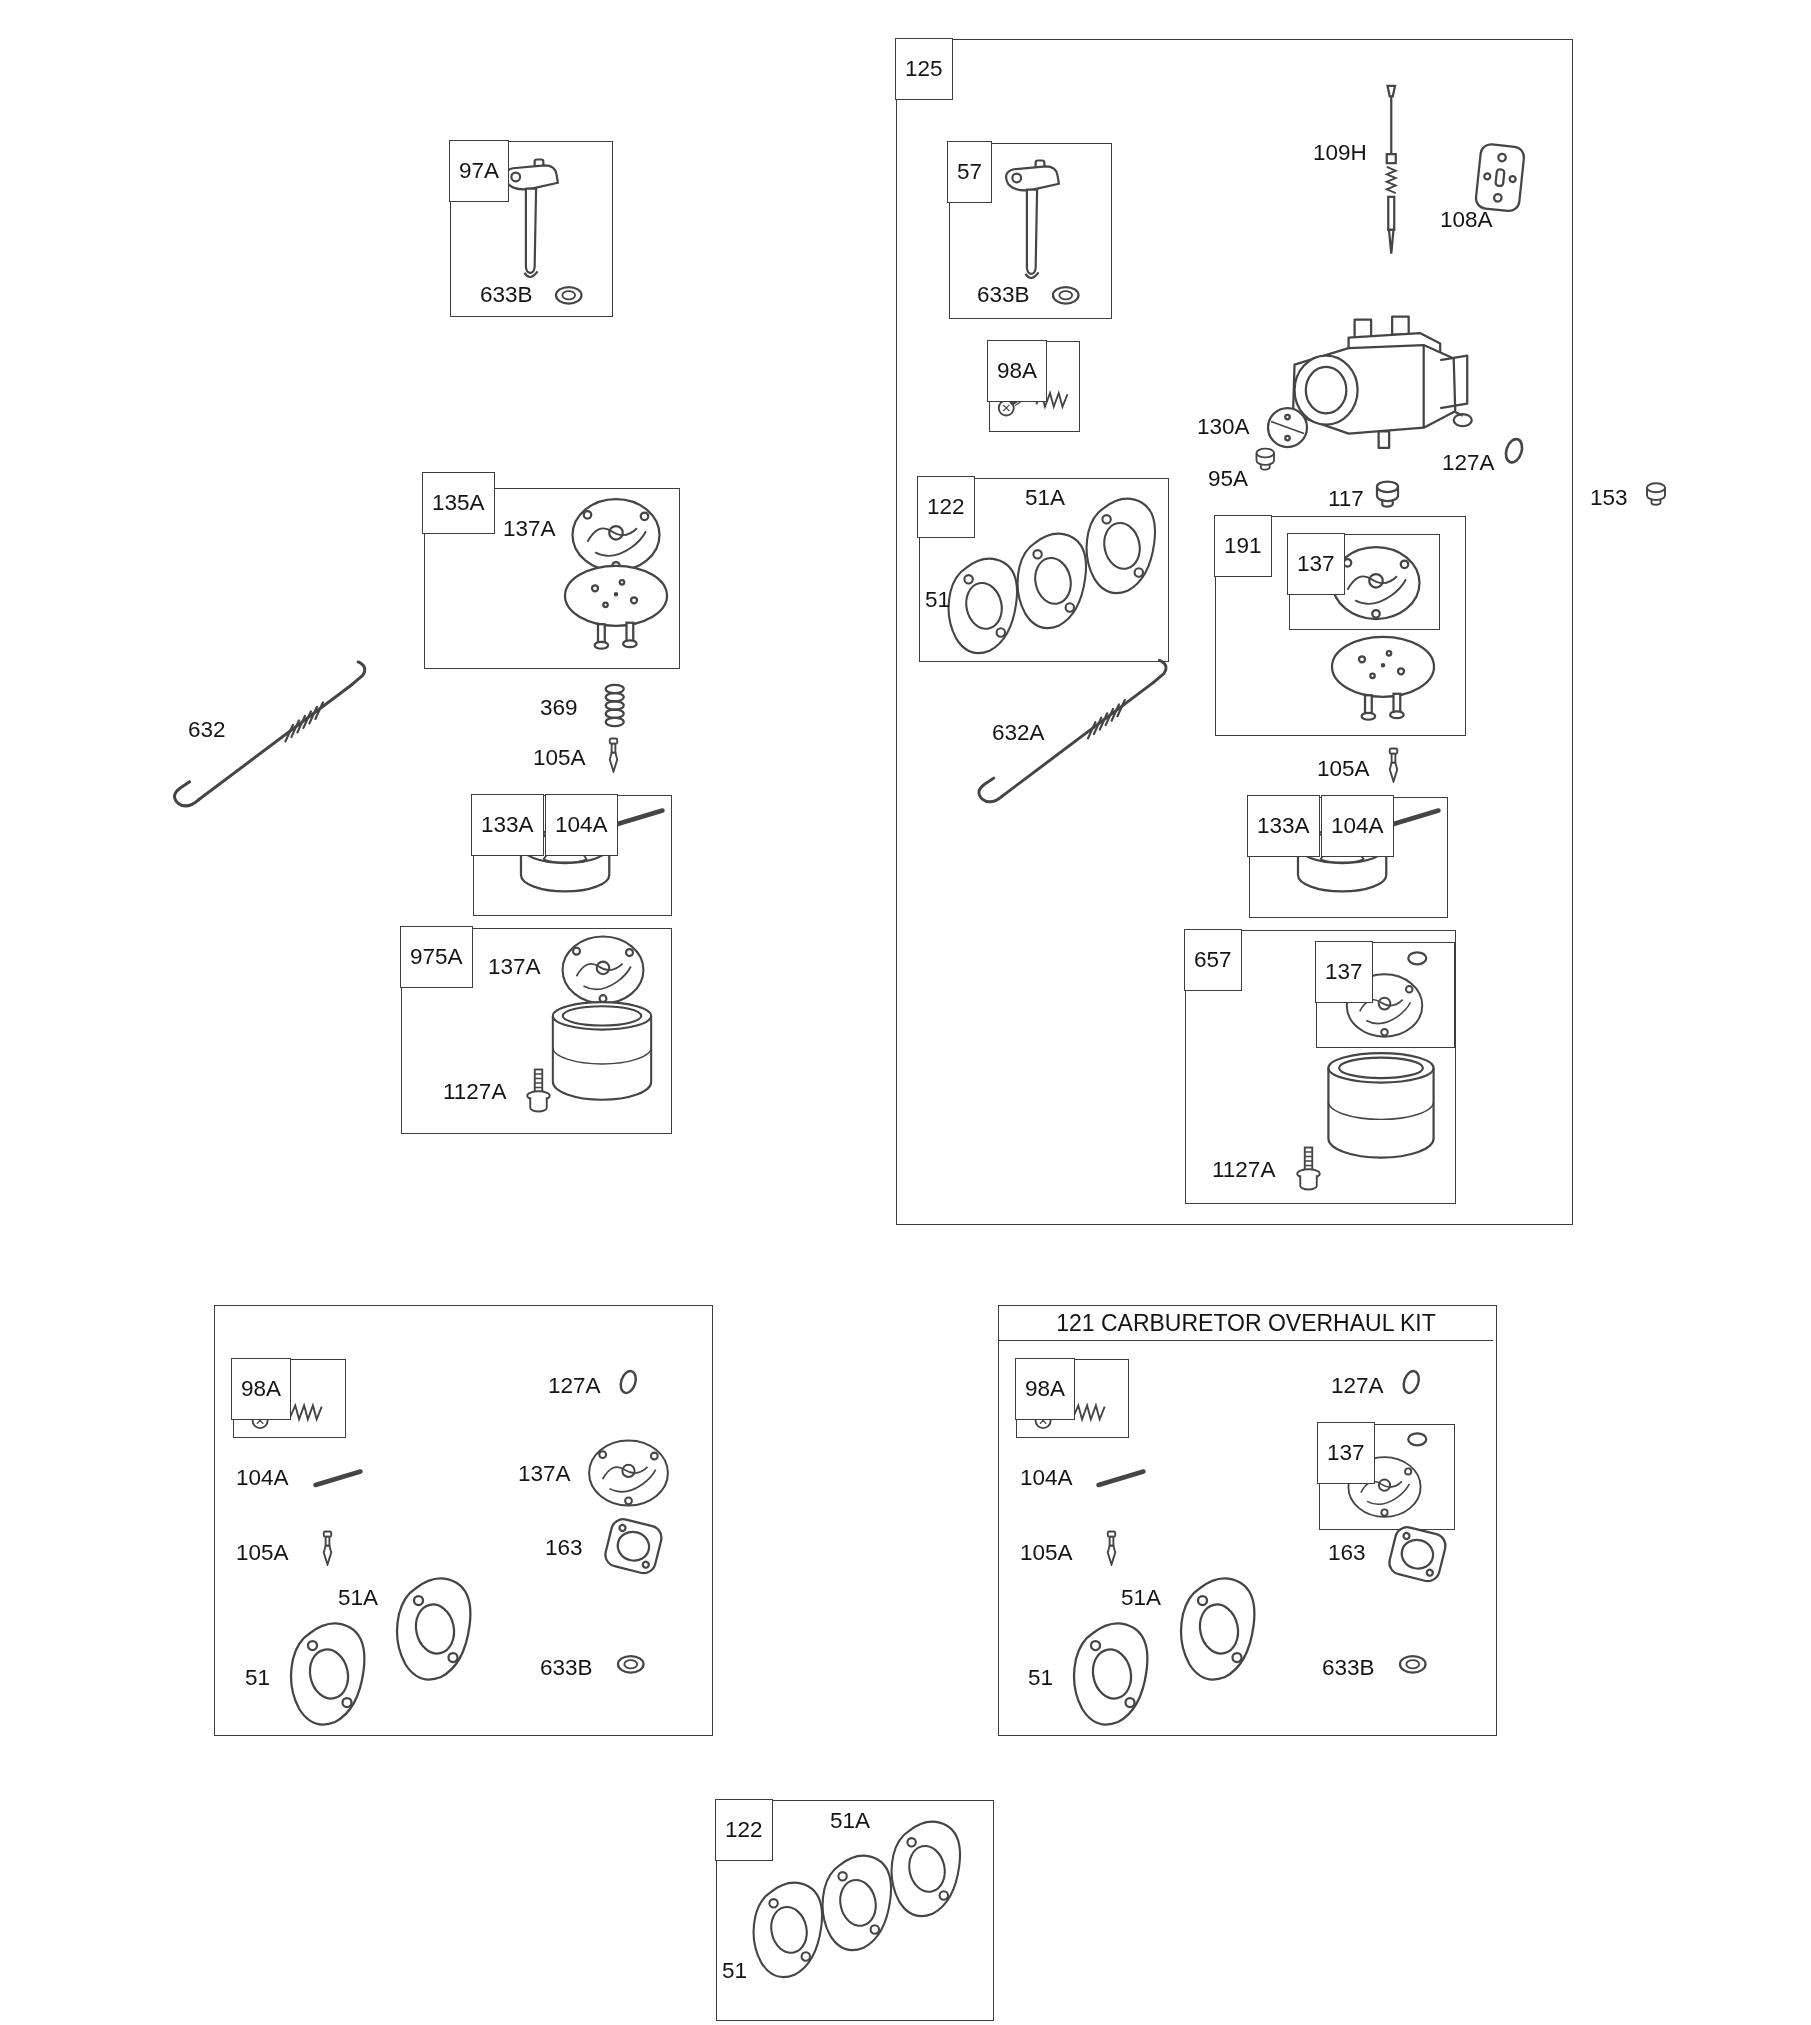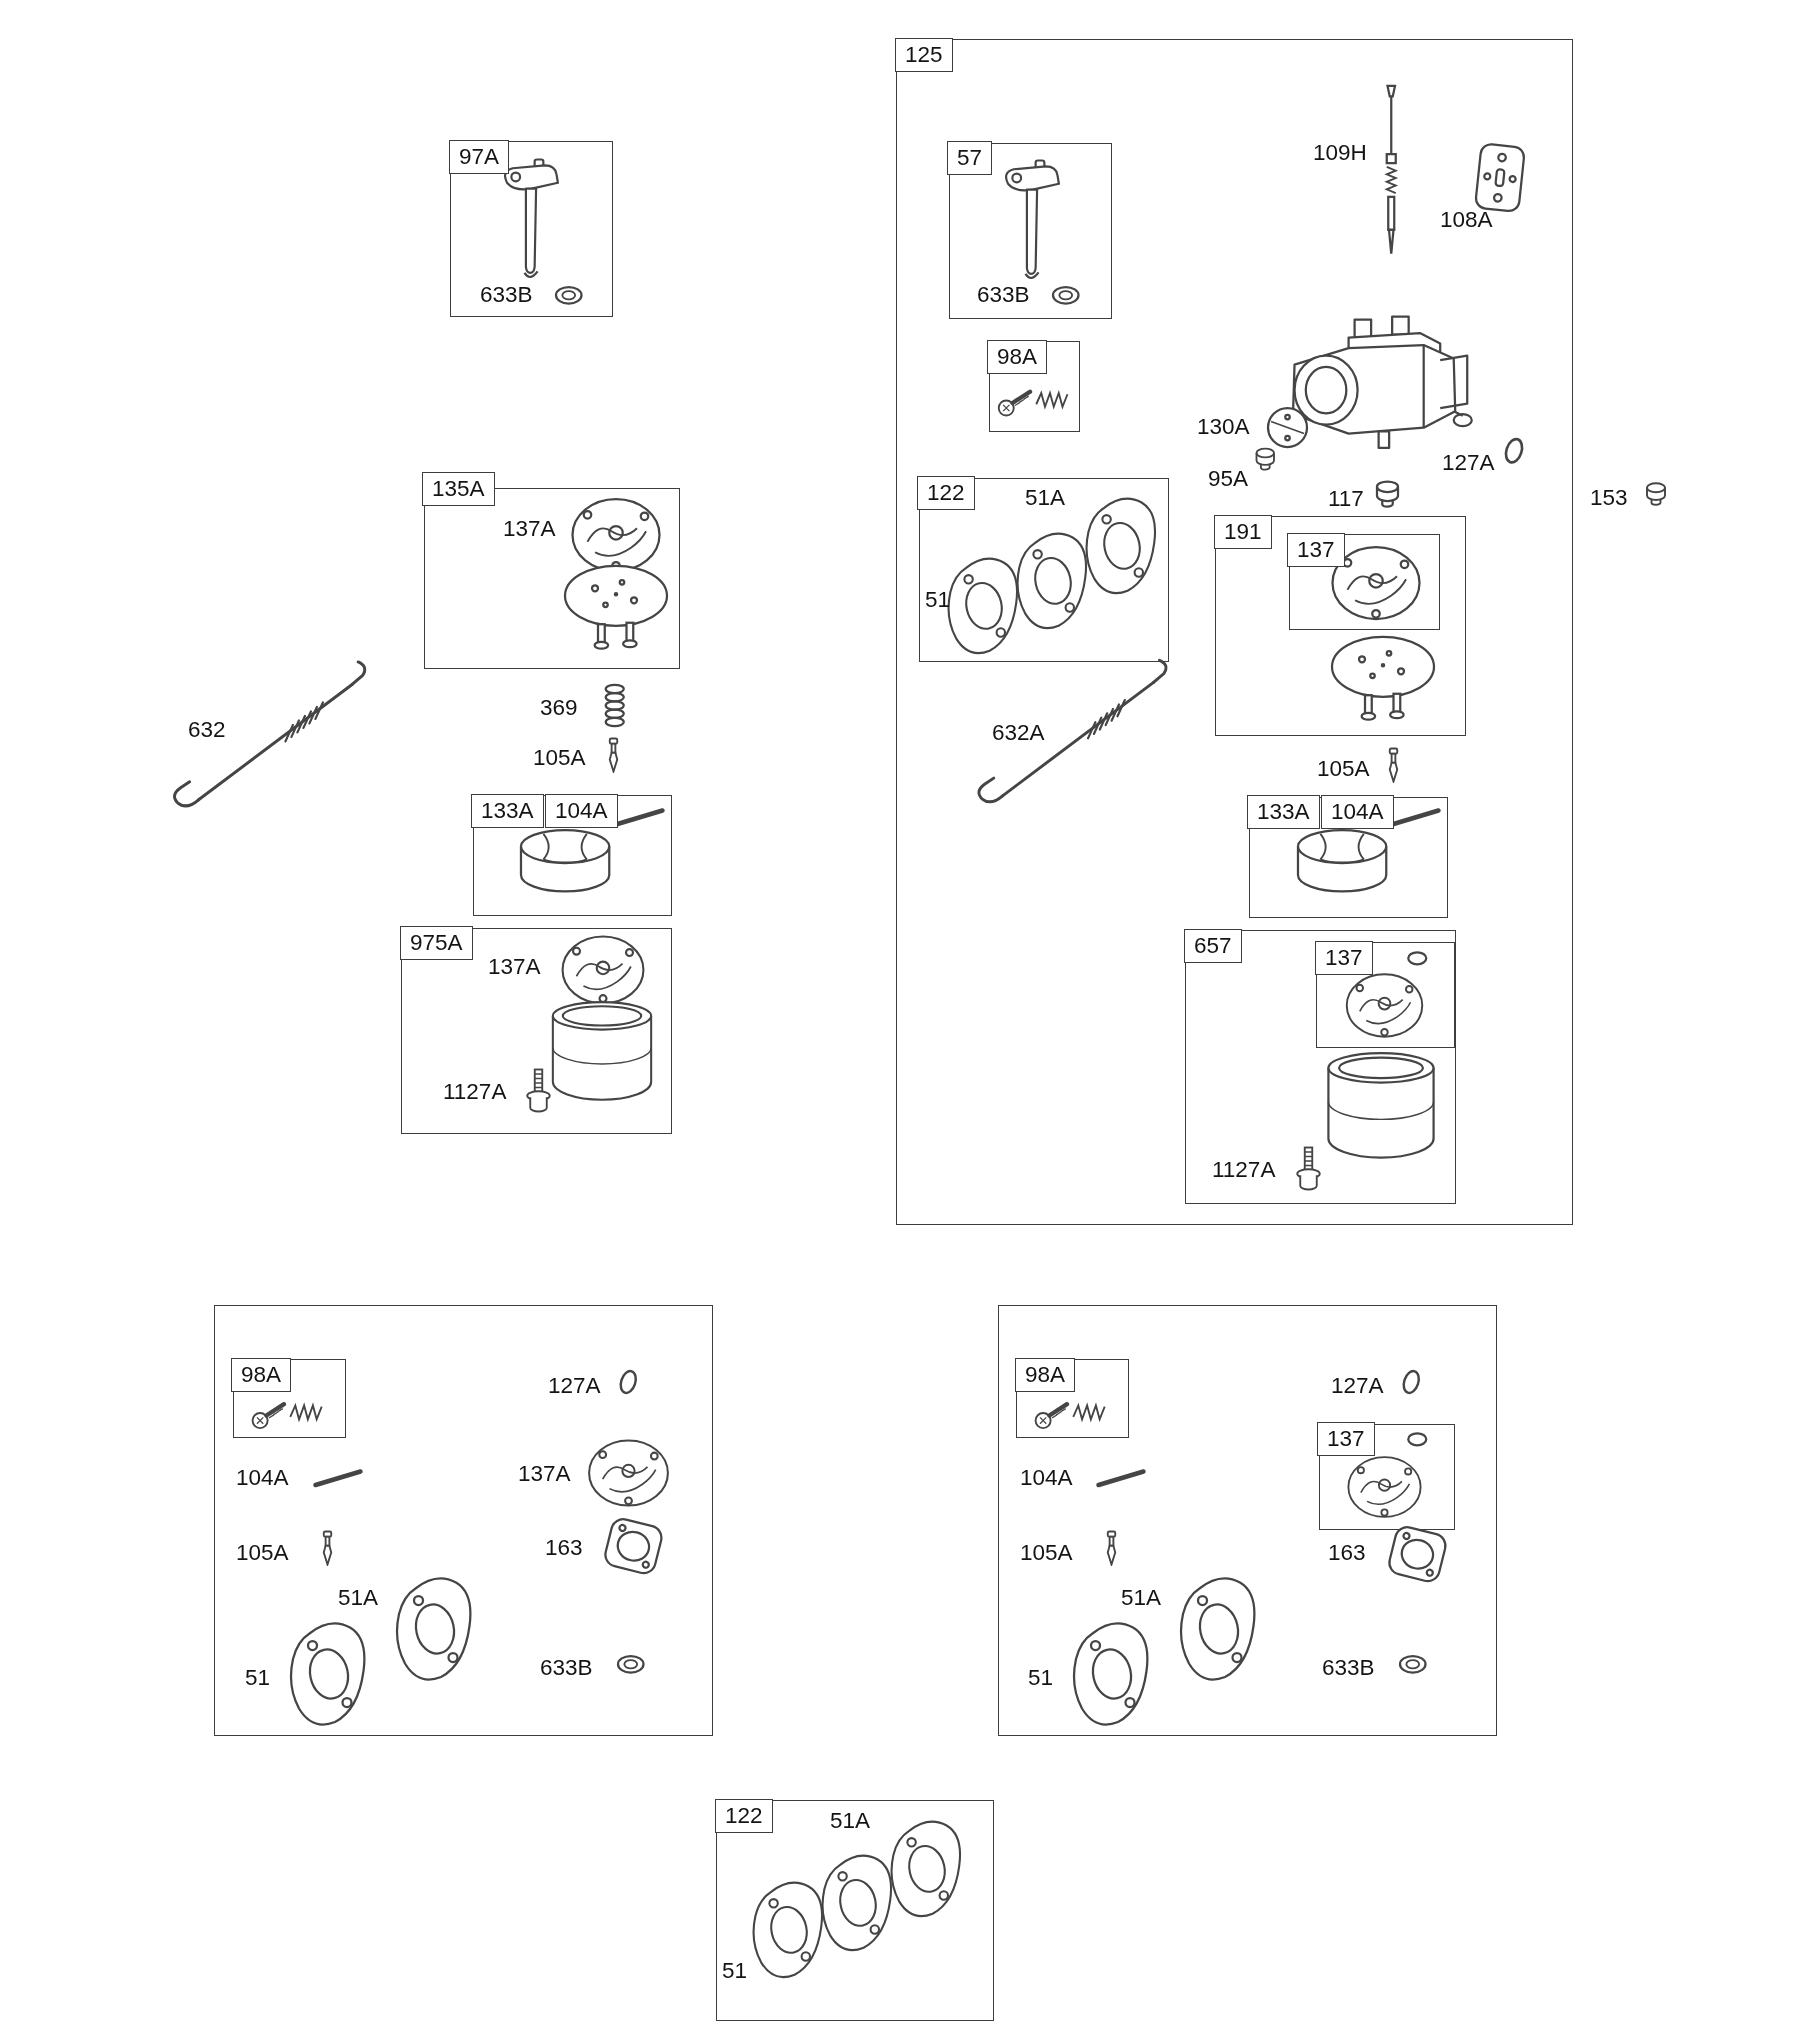--- a/index.html
+++ b/index.html
@@ -1,19 +1,19 @@
 <!DOCTYPE html>
 <html style="font-size:12px"><head>
 <meta charset="utf-8">
 <style>
   html,body{margin:0;padding:0;background:#fff;}
   body{width:1811px;height:2025px;font-family:"Liberation Sans",sans-serif;}
   .canvas{position:relative;width:1811px;height:2025px;background:#fff;overflow:hidden;}
   .box{position:absolute;border:1.5px solid #3d3d3d;background:transparent;}
-  .tag{position:absolute;border:1.5px solid #3d3d3d;background:#fff;font-size:22.5px;line-height:1.15;padding:3px 9px;color:#141414;white-space:nowrap;z-index:5;}
+  .tag{position:absolute;border:1.5px solid #3d3d3d;background:#fff;font-size:22.5px;line-height:1.15;padding:17px 9px;color:#141414;white-space:nowrap;z-index:5;}
   .lbl{position:absolute;font-size:22.5px;color:#141414;white-space:nowrap;z-index:4;}
   .kit-head{position:absolute;border-bottom:1.5px solid #3d3d3d;display:flex;align-items:center;justify-content:center;font-size:23px;color:#141414;z-index:3;}
   .art{position:absolute;z-index:2;}
   .art svg{display:block;width:100%;height:100%;overflow:visible;}
 </style>
 </head>
 <body>
 
 <svg width="0" height="0" style="position:absolute" aria-hidden="true">
   <defs>
@@ -490,20 +490,21 @@
       </svg>
     </div>
   <div class="lbl" style="left:540px;top:1655px">633B</div>
   <div class="art" style="left:615px;top:1653px;width:31.5px;height:22.5px">
       <svg viewBox="0 0 42 30" width="31.5" height="22.5">
         <use href="#sym-washer"></use>
       </svg>
     </div>
 
   <div class="box" style="left:998px;top:1305px;width:497px;height:429px"></div>
+  <div class="kit-head" style="left:999px;top:1307px;width:494px;height:33px">121 CARBURETOR OVERHAUL KIT</div>
   <div class="box" style="left:1016px;top:1359px;width:111px;height:77px"></div>
   <div class="tag" style="left:1015px;top:1358px">98A</div>
   <div class="art" style="left:1025px;top:1394px;width:89px;height:38px">
       <svg viewBox="0 0 118 50" width="89" height="38">
         <use href="#sym-screwspring"></use>
       </svg>
     </div>
   <div class="lbl" style="left:1331px;top:1373px">127A</div>
   <div class="art" style="left:1400px;top:1367px;width:22.5px;height:30px">
       <svg viewBox="0 0 30 40" width="22.5" height="30">

